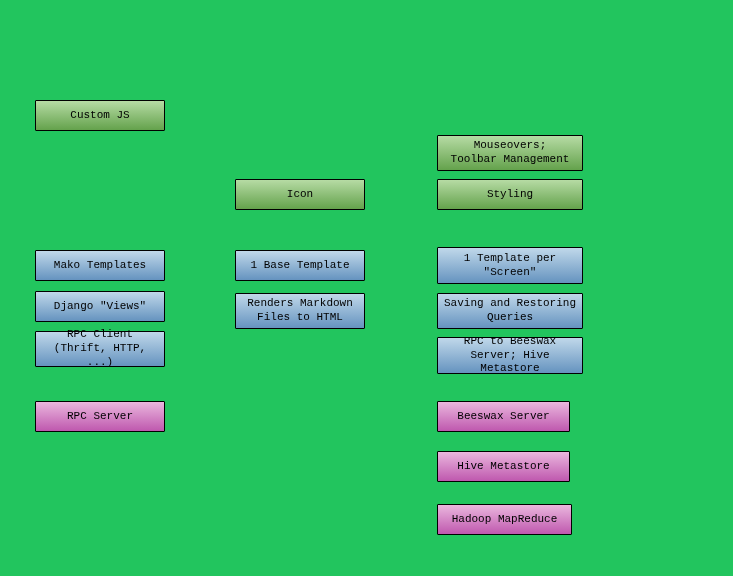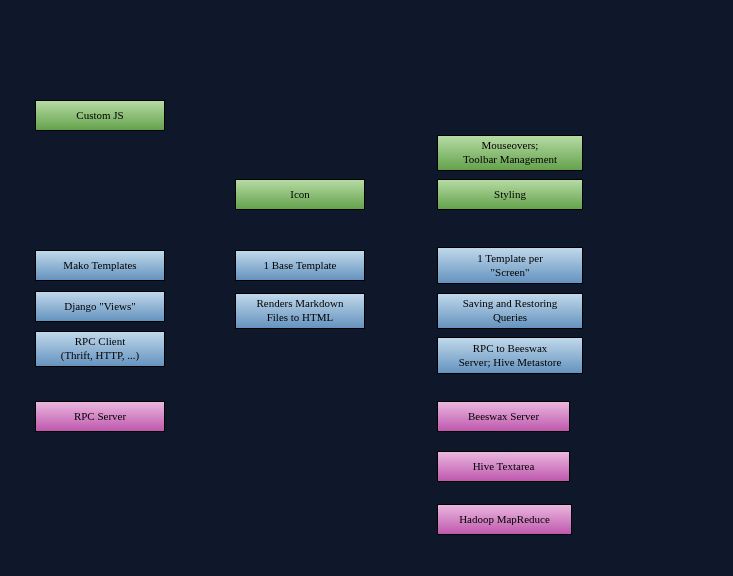--- a/index.html
+++ b/index.html
@@ -4,23 +4,23 @@
 <style>
   html, body {
     margin: 0;
     padding: 0;
     background: #000000;
   }
   #canvas {
     position: relative;
     width: 733px;
     height: 576px;
-    background: #0f172a;
+    background: #22c55e;
     overflow: hidden;
-    font-family: Liberation Serif, serif;
+    font-family: Liberation Mono, monospace;
   }
   .box {
     position: absolute;
     box-sizing: border-box;
     display: flex;
     align-items: center;
     justify-content: center;
     text-align: center;
     font-size: 11px;
     line-height: 1.25;
@@ -60,16 +60,16 @@
   <div class="box green" style="left:437px; top:135px; width:146px; height:36px">Mouseovers;
 Toolbar Management</div>
   <div class="box green" style="left:437px; top:179px; width:146px; height:31px">Styling</div>
   <div class="box blue" style="left:437px; top:247px; width:146px; height:37px">1 Template per
 "Screen"</div>
   <div class="box blue" style="left:437px; top:293px; width:146px; height:36px">Saving and Restoring
 Queries</div>
   <div class="box blue" style="left:437px; top:337px; width:146px; height:37px">RPC to Beeswax
 Server; Hive Metastore</div>
   <div class="box magenta" style="left:437px; top:401px; width:133px; height:31px">Beeswax Server</div>
-  <div class="box magenta" style="left:437px; top:451px; width:133px; height:31px">Hive Textarea</div>
+  <div class="box magenta" style="left:437px; top:451px; width:133px; height:31px">Hive Metastore</div>
   <div class="box magenta" style="left:437px; top:504px; width:135px; height:31px">Hadoop MapReduce</div>
 
 </div>
 
 </body></html>

